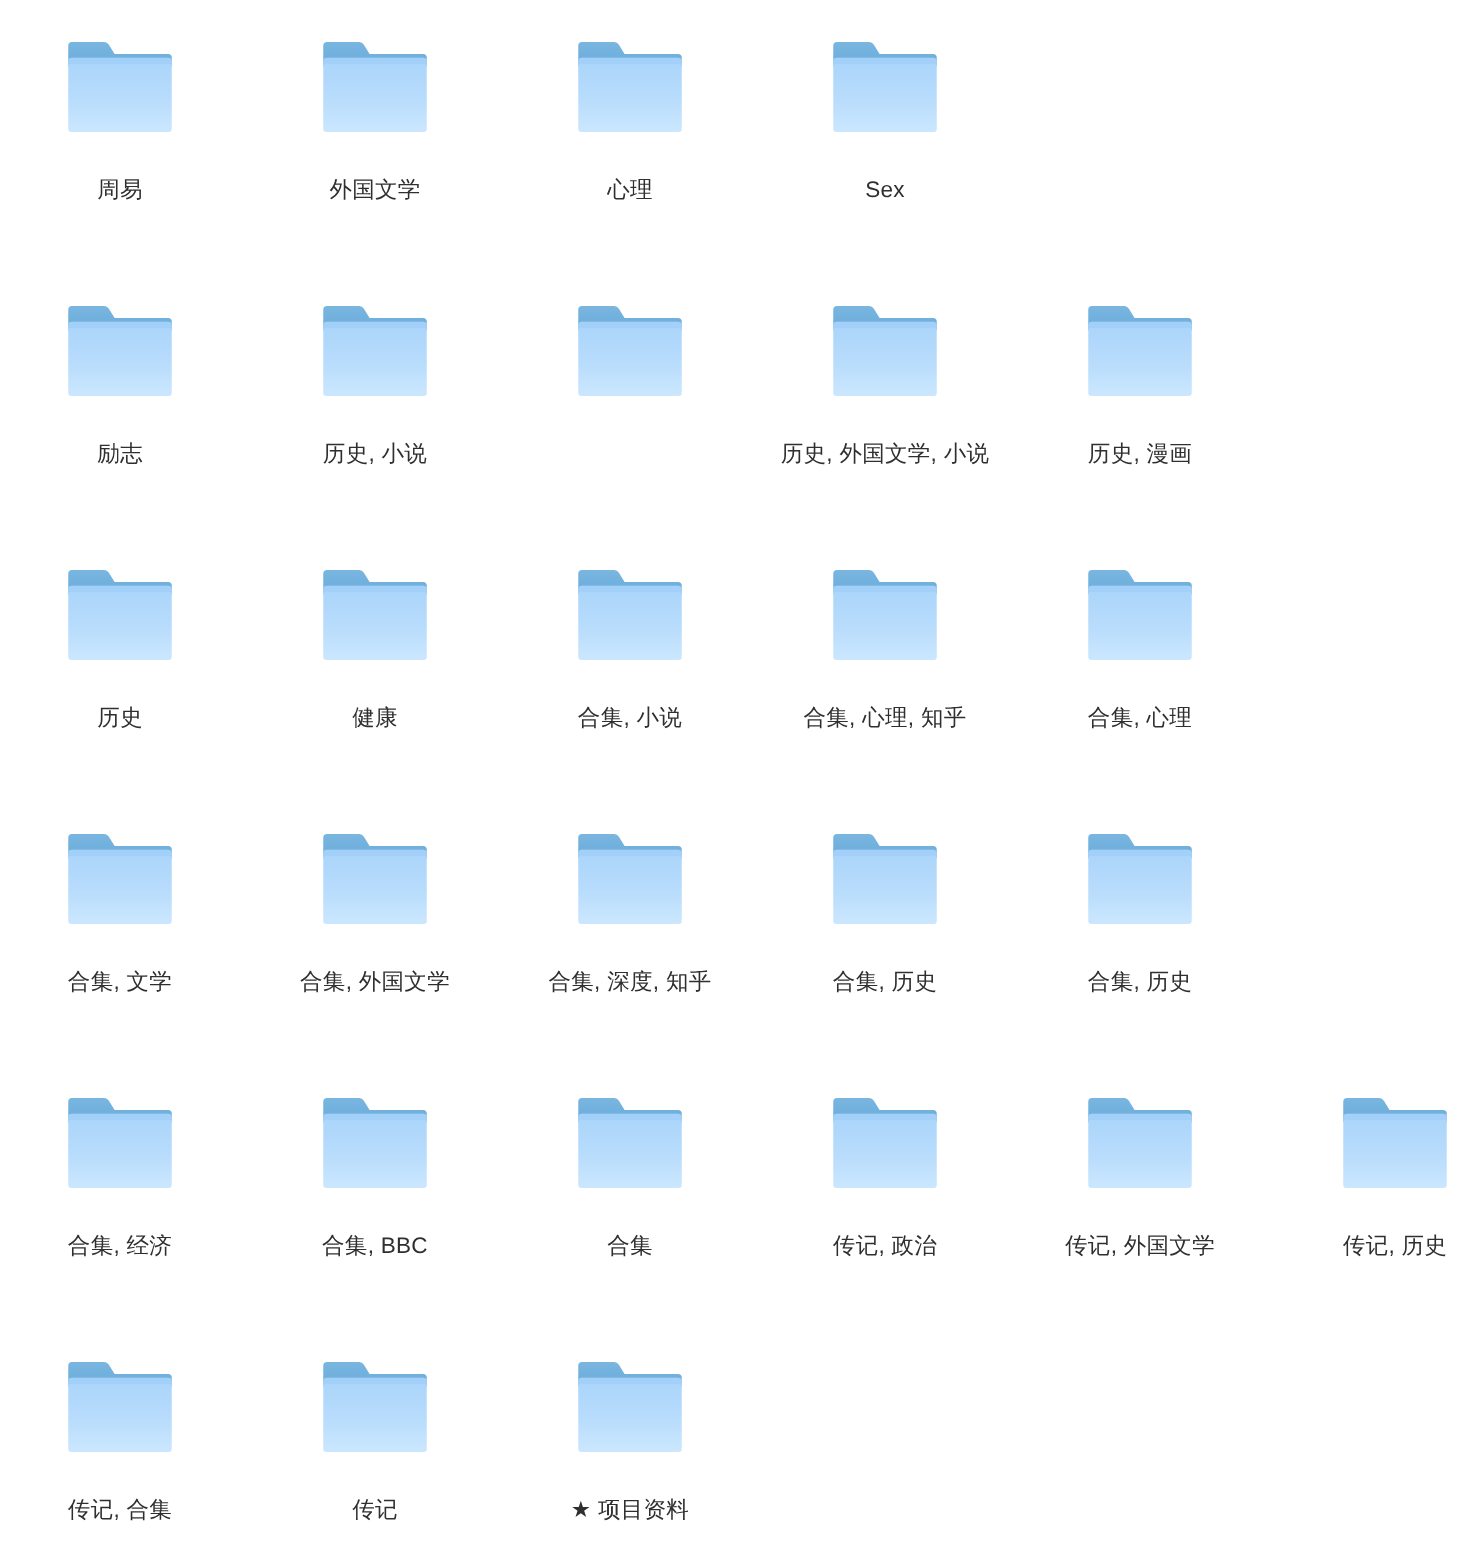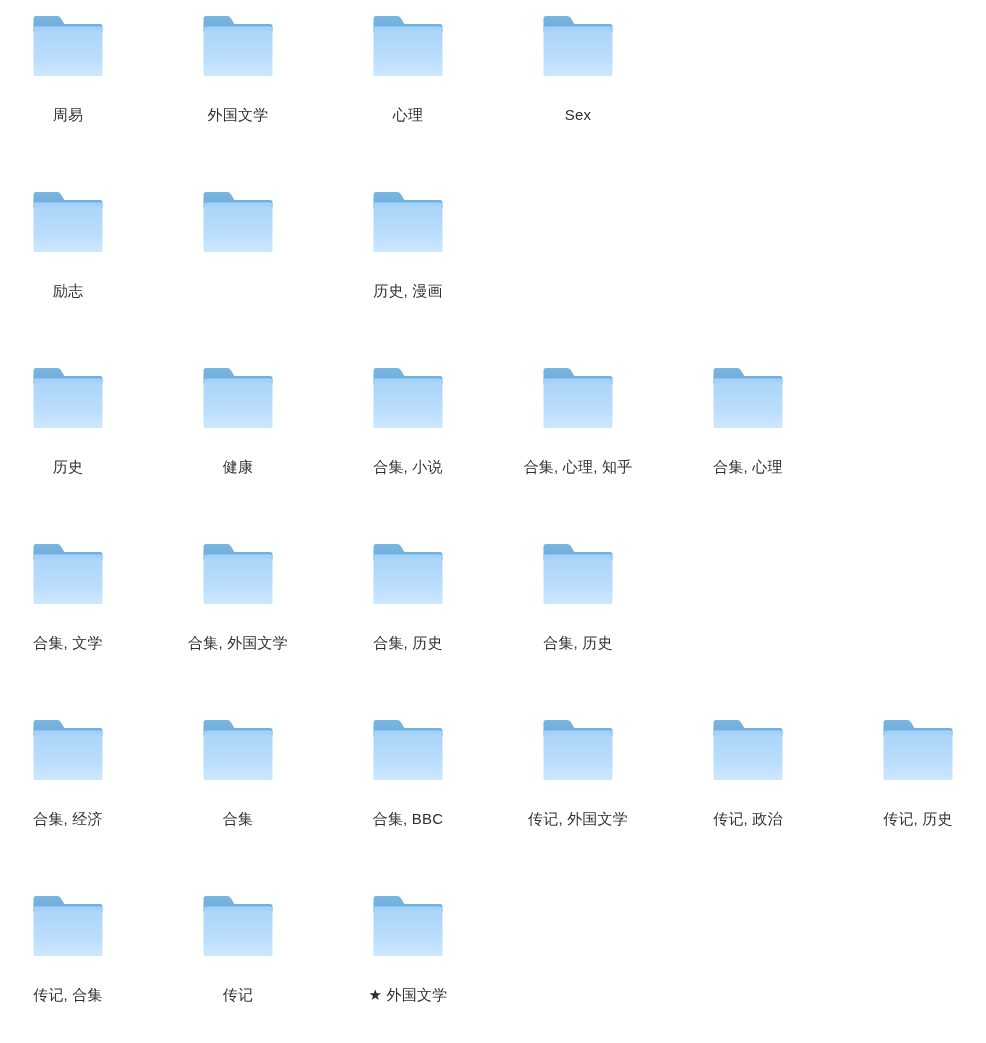--- a/index.html
+++ b/index.html
@@ -13,21 +13,21 @@
     font-family: "Liberation Sans", "DejaVu Sans", sans-serif;
     -webkit-font-smoothing: antialiased;
     overflow: hidden;
   }
 
   #folder-grid {
     position: relative;
     width: 792px;
     height: 1043px;
     box-sizing: border-box;
-    padding: 0;
+    padding: 12px;
     border-radius: 12px;
   }
 
   .grid-row {
     display: flex;
     width: 1020px;
     margin-left: -17px;
     height: 176px;
     align-items: flex-start;
   }
@@ -191,20 +191,62 @@
     <linearGradient id="tabGrad" x1="0" y1="0" x2="0" y2="1">
       <stop offset="0%" stop-color="#79B6E0"></stop>
       <stop offset="100%" stop-color="#6AACDA"></stop>
     </linearGradient>
   </defs>
   <path d="M1.5 6.5 Q1.5 4 4 4 L25.5 4 Q27.5 4 28.6 5.8 L32.4 12 L68 12 Q70.5 12 70.5 14.5 L70.5 20 L1.5 20 Z" fill="url(#tabGrad)"></path>
   <path d="M1.5 17 Q1.5 14.5 4 14.5 L68 14.5 Q70.5 14.5 70.5 17 L70.5 62 Q70.5 64 68.5 64 L3.5 64 Q1.5 64 1.5 62 Z" fill="url(#bodyGrad)"></path>
   <path d="M1.5 17 Q1.5 14.5 4 14.5 L68 14.5 Q70.5 14.5 70.5 17 L70.5 18.6 L1.5 18.6 Z" fill="#9CCCF6" opacity="0.55"></path>
 </svg>
         </div>
+        <div class="folder-label">历史, 小说</div>
+      </div>
+      <div class="folder-cell">
+        <div class="folder-icon">
+<svg viewBox="0 0 72 68" xmlns="http://www.w3.org/2000/svg" aria-hidden="true">
+  <defs>
+    <linearGradient id="bodyGrad" x1="0" y1="0" x2="0" y2="1">
+      <stop offset="0%" stop-color="#A9D4FA"></stop>
+      <stop offset="55%" stop-color="#B8DCFC"></stop>
+      <stop offset="100%" stop-color="#CBE7FE"></stop>
+    </linearGradient>
+    <linearGradient id="tabGrad" x1="0" y1="0" x2="0" y2="1">
+      <stop offset="0%" stop-color="#79B6E0"></stop>
+      <stop offset="100%" stop-color="#6AACDA"></stop>
+    </linearGradient>
+  </defs>
+  <path d="M1.5 6.5 Q1.5 4 4 4 L25.5 4 Q27.5 4 28.6 5.8 L32.4 12 L68 12 Q70.5 12 70.5 14.5 L70.5 20 L1.5 20 Z" fill="url(#tabGrad)"></path>
+  <path d="M1.5 17 Q1.5 14.5 4 14.5 L68 14.5 Q70.5 14.5 70.5 17 L70.5 62 Q70.5 64 68.5 64 L3.5 64 Q1.5 64 1.5 62 Z" fill="url(#bodyGrad)"></path>
+  <path d="M1.5 17 Q1.5 14.5 4 14.5 L68 14.5 Q70.5 14.5 70.5 17 L70.5 18.6 L1.5 18.6 Z" fill="#9CCCF6" opacity="0.55"></path>
+</svg>
+        </div>
+      </div>
+      <div class="folder-cell">
+        <div class="folder-icon">
+<svg viewBox="0 0 72 68" xmlns="http://www.w3.org/2000/svg" aria-hidden="true">
+  <defs>
+    <linearGradient id="bodyGrad" x1="0" y1="0" x2="0" y2="1">
+      <stop offset="0%" stop-color="#A9D4FA"></stop>
+      <stop offset="55%" stop-color="#B8DCFC"></stop>
+      <stop offset="100%" stop-color="#CBE7FE"></stop>
+    </linearGradient>
+    <linearGradient id="tabGrad" x1="0" y1="0" x2="0" y2="1">
+      <stop offset="0%" stop-color="#79B6E0"></stop>
+      <stop offset="100%" stop-color="#6AACDA"></stop>
+    </linearGradient>
+  </defs>
+  <path d="M1.5 6.5 Q1.5 4 4 4 L25.5 4 Q27.5 4 28.6 5.8 L32.4 12 L68 12 Q70.5 12 70.5 14.5 L70.5 20 L1.5 20 Z" fill="url(#tabGrad)"></path>
+  <path d="M1.5 17 Q1.5 14.5 4 14.5 L68 14.5 Q70.5 14.5 70.5 17 L70.5 62 Q70.5 64 68.5 64 L3.5 64 Q1.5 64 1.5 62 Z" fill="url(#bodyGrad)"></path>
+  <path d="M1.5 17 Q1.5 14.5 4 14.5 L68 14.5 Q70.5 14.5 70.5 17 L70.5 18.6 L1.5 18.6 Z" fill="#9CCCF6" opacity="0.55"></path>
+</svg>
+        </div>
+        <div class="folder-label">历史, 外国文学, 小说</div>
       </div>
       <div class="folder-cell">
         <div class="folder-icon">
 <svg viewBox="0 0 72 68" xmlns="http://www.w3.org/2000/svg" aria-hidden="true">
   <defs>
     <linearGradient id="bodyGrad" x1="0" y1="0" x2="0" y2="1">
       <stop offset="0%" stop-color="#A9D4FA"></stop>
       <stop offset="55%" stop-color="#B8DCFC"></stop>
       <stop offset="100%" stop-color="#CBE7FE"></stop>
     </linearGradient>
@@ -383,20 +425,41 @@
     <linearGradient id="tabGrad" x1="0" y1="0" x2="0" y2="1">
       <stop offset="0%" stop-color="#79B6E0"></stop>
       <stop offset="100%" stop-color="#6AACDA"></stop>
     </linearGradient>
   </defs>
   <path d="M1.5 6.5 Q1.5 4 4 4 L25.5 4 Q27.5 4 28.6 5.8 L32.4 12 L68 12 Q70.5 12 70.5 14.5 L70.5 20 L1.5 20 Z" fill="url(#tabGrad)"></path>
   <path d="M1.5 17 Q1.5 14.5 4 14.5 L68 14.5 Q70.5 14.5 70.5 17 L70.5 62 Q70.5 64 68.5 64 L3.5 64 Q1.5 64 1.5 62 Z" fill="url(#bodyGrad)"></path>
   <path d="M1.5 17 Q1.5 14.5 4 14.5 L68 14.5 Q70.5 14.5 70.5 17 L70.5 18.6 L1.5 18.6 Z" fill="#9CCCF6" opacity="0.55"></path>
 </svg>
         </div>
+        <div class="folder-label">合集, 深度, 知乎</div>
+      </div>
+      <div class="folder-cell">
+        <div class="folder-icon">
+<svg viewBox="0 0 72 68" xmlns="http://www.w3.org/2000/svg" aria-hidden="true">
+  <defs>
+    <linearGradient id="bodyGrad" x1="0" y1="0" x2="0" y2="1">
+      <stop offset="0%" stop-color="#A9D4FA"></stop>
+      <stop offset="55%" stop-color="#B8DCFC"></stop>
+      <stop offset="100%" stop-color="#CBE7FE"></stop>
+    </linearGradient>
+    <linearGradient id="tabGrad" x1="0" y1="0" x2="0" y2="1">
+      <stop offset="0%" stop-color="#79B6E0"></stop>
+      <stop offset="100%" stop-color="#6AACDA"></stop>
+    </linearGradient>
+  </defs>
+  <path d="M1.5 6.5 Q1.5 4 4 4 L25.5 4 Q27.5 4 28.6 5.8 L32.4 12 L68 12 Q70.5 12 70.5 14.5 L70.5 20 L1.5 20 Z" fill="url(#tabGrad)"></path>
+  <path d="M1.5 17 Q1.5 14.5 4 14.5 L68 14.5 Q70.5 14.5 70.5 17 L70.5 62 Q70.5 64 68.5 64 L3.5 64 Q1.5 64 1.5 62 Z" fill="url(#bodyGrad)"></path>
+  <path d="M1.5 17 Q1.5 14.5 4 14.5 L68 14.5 Q70.5 14.5 70.5 17 L70.5 18.6 L1.5 18.6 Z" fill="#9CCCF6" opacity="0.55"></path>
+</svg>
+        </div>
         <div class="folder-label">合集, 历史</div>
       </div>
       <div class="folder-cell">
         <div class="folder-icon">
 <svg viewBox="0 0 72 68" xmlns="http://www.w3.org/2000/svg" aria-hidden="true">
   <defs>
     <linearGradient id="bodyGrad" x1="0" y1="0" x2="0" y2="1">
       <stop offset="0%" stop-color="#A9D4FA"></stop>
       <stop offset="55%" stop-color="#B8DCFC"></stop>
       <stop offset="100%" stop-color="#CBE7FE"></stop>
@@ -448,20 +511,41 @@
     <linearGradient id="tabGrad" x1="0" y1="0" x2="0" y2="1">
       <stop offset="0%" stop-color="#79B6E0"></stop>
       <stop offset="100%" stop-color="#6AACDA"></stop>
     </linearGradient>
   </defs>
   <path d="M1.5 6.5 Q1.5 4 4 4 L25.5 4 Q27.5 4 28.6 5.8 L32.4 12 L68 12 Q70.5 12 70.5 14.5 L70.5 20 L1.5 20 Z" fill="url(#tabGrad)"></path>
   <path d="M1.5 17 Q1.5 14.5 4 14.5 L68 14.5 Q70.5 14.5 70.5 17 L70.5 62 Q70.5 64 68.5 64 L3.5 64 Q1.5 64 1.5 62 Z" fill="url(#bodyGrad)"></path>
   <path d="M1.5 17 Q1.5 14.5 4 14.5 L68 14.5 Q70.5 14.5 70.5 17 L70.5 18.6 L1.5 18.6 Z" fill="#9CCCF6" opacity="0.55"></path>
 </svg>
         </div>
+        <div class="folder-label">合集, BBC</div>
+      </div>
+      <div class="folder-cell">
+        <div class="folder-icon">
+<svg viewBox="0 0 72 68" xmlns="http://www.w3.org/2000/svg" aria-hidden="true">
+  <defs>
+    <linearGradient id="bodyGrad" x1="0" y1="0" x2="0" y2="1">
+      <stop offset="0%" stop-color="#A9D4FA"></stop>
+      <stop offset="55%" stop-color="#B8DCFC"></stop>
+      <stop offset="100%" stop-color="#CBE7FE"></stop>
+    </linearGradient>
+    <linearGradient id="tabGrad" x1="0" y1="0" x2="0" y2="1">
+      <stop offset="0%" stop-color="#79B6E0"></stop>
+      <stop offset="100%" stop-color="#6AACDA"></stop>
+    </linearGradient>
+  </defs>
+  <path d="M1.5 6.5 Q1.5 4 4 4 L25.5 4 Q27.5 4 28.6 5.8 L32.4 12 L68 12 Q70.5 12 70.5 14.5 L70.5 20 L1.5 20 Z" fill="url(#tabGrad)"></path>
+  <path d="M1.5 17 Q1.5 14.5 4 14.5 L68 14.5 Q70.5 14.5 70.5 17 L70.5 62 Q70.5 64 68.5 64 L3.5 64 Q1.5 64 1.5 62 Z" fill="url(#bodyGrad)"></path>
+  <path d="M1.5 17 Q1.5 14.5 4 14.5 L68 14.5 Q70.5 14.5 70.5 17 L70.5 18.6 L1.5 18.6 Z" fill="#9CCCF6" opacity="0.55"></path>
+</svg>
+        </div>
         <div class="folder-label">合集</div>
       </div>
       <div class="folder-cell">
         <div class="folder-icon">
 <svg viewBox="0 0 72 68" xmlns="http://www.w3.org/2000/svg" aria-hidden="true">
   <defs>
     <linearGradient id="bodyGrad" x1="0" y1="0" x2="0" y2="1">
       <stop offset="0%" stop-color="#A9D4FA"></stop>
       <stop offset="55%" stop-color="#B8DCFC"></stop>
       <stop offset="100%" stop-color="#CBE7FE"></stop>
@@ -469,21 +553,21 @@
     <linearGradient id="tabGrad" x1="0" y1="0" x2="0" y2="1">
       <stop offset="0%" stop-color="#79B6E0"></stop>
       <stop offset="100%" stop-color="#6AACDA"></stop>
     </linearGradient>
   </defs>
   <path d="M1.5 6.5 Q1.5 4 4 4 L25.5 4 Q27.5 4 28.6 5.8 L32.4 12 L68 12 Q70.5 12 70.5 14.5 L70.5 20 L1.5 20 Z" fill="url(#tabGrad)"></path>
   <path d="M1.5 17 Q1.5 14.5 4 14.5 L68 14.5 Q70.5 14.5 70.5 17 L70.5 62 Q70.5 64 68.5 64 L3.5 64 Q1.5 64 1.5 62 Z" fill="url(#bodyGrad)"></path>
   <path d="M1.5 17 Q1.5 14.5 4 14.5 L68 14.5 Q70.5 14.5 70.5 17 L70.5 18.6 L1.5 18.6 Z" fill="#9CCCF6" opacity="0.55"></path>
 </svg>
         </div>
-        <div class="folder-label">合集, BBC</div>
+        <div class="folder-label">传记, 政治</div>
       </div>
       <div class="folder-cell">
         <div class="folder-icon">
 <svg viewBox="0 0 72 68" xmlns="http://www.w3.org/2000/svg" aria-hidden="true">
   <defs>
     <linearGradient id="bodyGrad" x1="0" y1="0" x2="0" y2="1">
       <stop offset="0%" stop-color="#A9D4FA"></stop>
       <stop offset="55%" stop-color="#B8DCFC"></stop>
       <stop offset="100%" stop-color="#CBE7FE"></stop>
     </linearGradient>
@@ -491,41 +575,20 @@
       <stop offset="0%" stop-color="#79B6E0"></stop>
       <stop offset="100%" stop-color="#6AACDA"></stop>
     </linearGradient>
   </defs>
   <path d="M1.5 6.5 Q1.5 4 4 4 L25.5 4 Q27.5 4 28.6 5.8 L32.4 12 L68 12 Q70.5 12 70.5 14.5 L70.5 20 L1.5 20 Z" fill="url(#tabGrad)"></path>
   <path d="M1.5 17 Q1.5 14.5 4 14.5 L68 14.5 Q70.5 14.5 70.5 17 L70.5 62 Q70.5 64 68.5 64 L3.5 64 Q1.5 64 1.5 62 Z" fill="url(#bodyGrad)"></path>
   <path d="M1.5 17 Q1.5 14.5 4 14.5 L68 14.5 Q70.5 14.5 70.5 17 L70.5 18.6 L1.5 18.6 Z" fill="#9CCCF6" opacity="0.55"></path>
 </svg>
         </div>
         <div class="folder-label">传记, 外国文学</div>
-      </div>
-      <div class="folder-cell">
-        <div class="folder-icon">
-<svg viewBox="0 0 72 68" xmlns="http://www.w3.org/2000/svg" aria-hidden="true">
-  <defs>
-    <linearGradient id="bodyGrad" x1="0" y1="0" x2="0" y2="1">
-      <stop offset="0%" stop-color="#A9D4FA"></stop>
-      <stop offset="55%" stop-color="#B8DCFC"></stop>
-      <stop offset="100%" stop-color="#CBE7FE"></stop>
-    </linearGradient>
-    <linearGradient id="tabGrad" x1="0" y1="0" x2="0" y2="1">
-      <stop offset="0%" stop-color="#79B6E0"></stop>
-      <stop offset="100%" stop-color="#6AACDA"></stop>
-    </linearGradient>
-  </defs>
-  <path d="M1.5 6.5 Q1.5 4 4 4 L25.5 4 Q27.5 4 28.6 5.8 L32.4 12 L68 12 Q70.5 12 70.5 14.5 L70.5 20 L1.5 20 Z" fill="url(#tabGrad)"></path>
-  <path d="M1.5 17 Q1.5 14.5 4 14.5 L68 14.5 Q70.5 14.5 70.5 17 L70.5 62 Q70.5 64 68.5 64 L3.5 64 Q1.5 64 1.5 62 Z" fill="url(#bodyGrad)"></path>
-  <path d="M1.5 17 Q1.5 14.5 4 14.5 L68 14.5 Q70.5 14.5 70.5 17 L70.5 18.6 L1.5 18.6 Z" fill="#9CCCF6" opacity="0.55"></path>
-</svg>
-        </div>
-        <div class="folder-label">传记, 政治</div>
       </div>
       <div class="folder-cell">
         <div class="folder-icon">
 <svg viewBox="0 0 72 68" xmlns="http://www.w3.org/2000/svg" aria-hidden="true">
   <defs>
     <linearGradient id="bodyGrad" x1="0" y1="0" x2="0" y2="1">
       <stop offset="0%" stop-color="#A9D4FA"></stop>
       <stop offset="55%" stop-color="#B8DCFC"></stop>
       <stop offset="100%" stop-color="#CBE7FE"></stop>
     </linearGradient>
@@ -597,16 +660,16 @@
     <linearGradient id="tabGrad" x1="0" y1="0" x2="0" y2="1">
       <stop offset="0%" stop-color="#79B6E0"></stop>
       <stop offset="100%" stop-color="#6AACDA"></stop>
     </linearGradient>
   </defs>
   <path d="M1.5 6.5 Q1.5 4 4 4 L25.5 4 Q27.5 4 28.6 5.8 L32.4 12 L68 12 Q70.5 12 70.5 14.5 L70.5 20 L1.5 20 Z" fill="url(#tabGrad)"></path>
   <path d="M1.5 17 Q1.5 14.5 4 14.5 L68 14.5 Q70.5 14.5 70.5 17 L70.5 62 Q70.5 64 68.5 64 L3.5 64 Q1.5 64 1.5 62 Z" fill="url(#bodyGrad)"></path>
   <path d="M1.5 17 Q1.5 14.5 4 14.5 L68 14.5 Q70.5 14.5 70.5 17 L70.5 18.6 L1.5 18.6 Z" fill="#9CCCF6" opacity="0.55"></path>
 </svg>
         </div>
-        <div class="folder-label">★ 外国文学</div>
+        <div class="folder-label">★ 项目资料</div>
       </div>
     </div>
   </div>
 
 </body></html>

